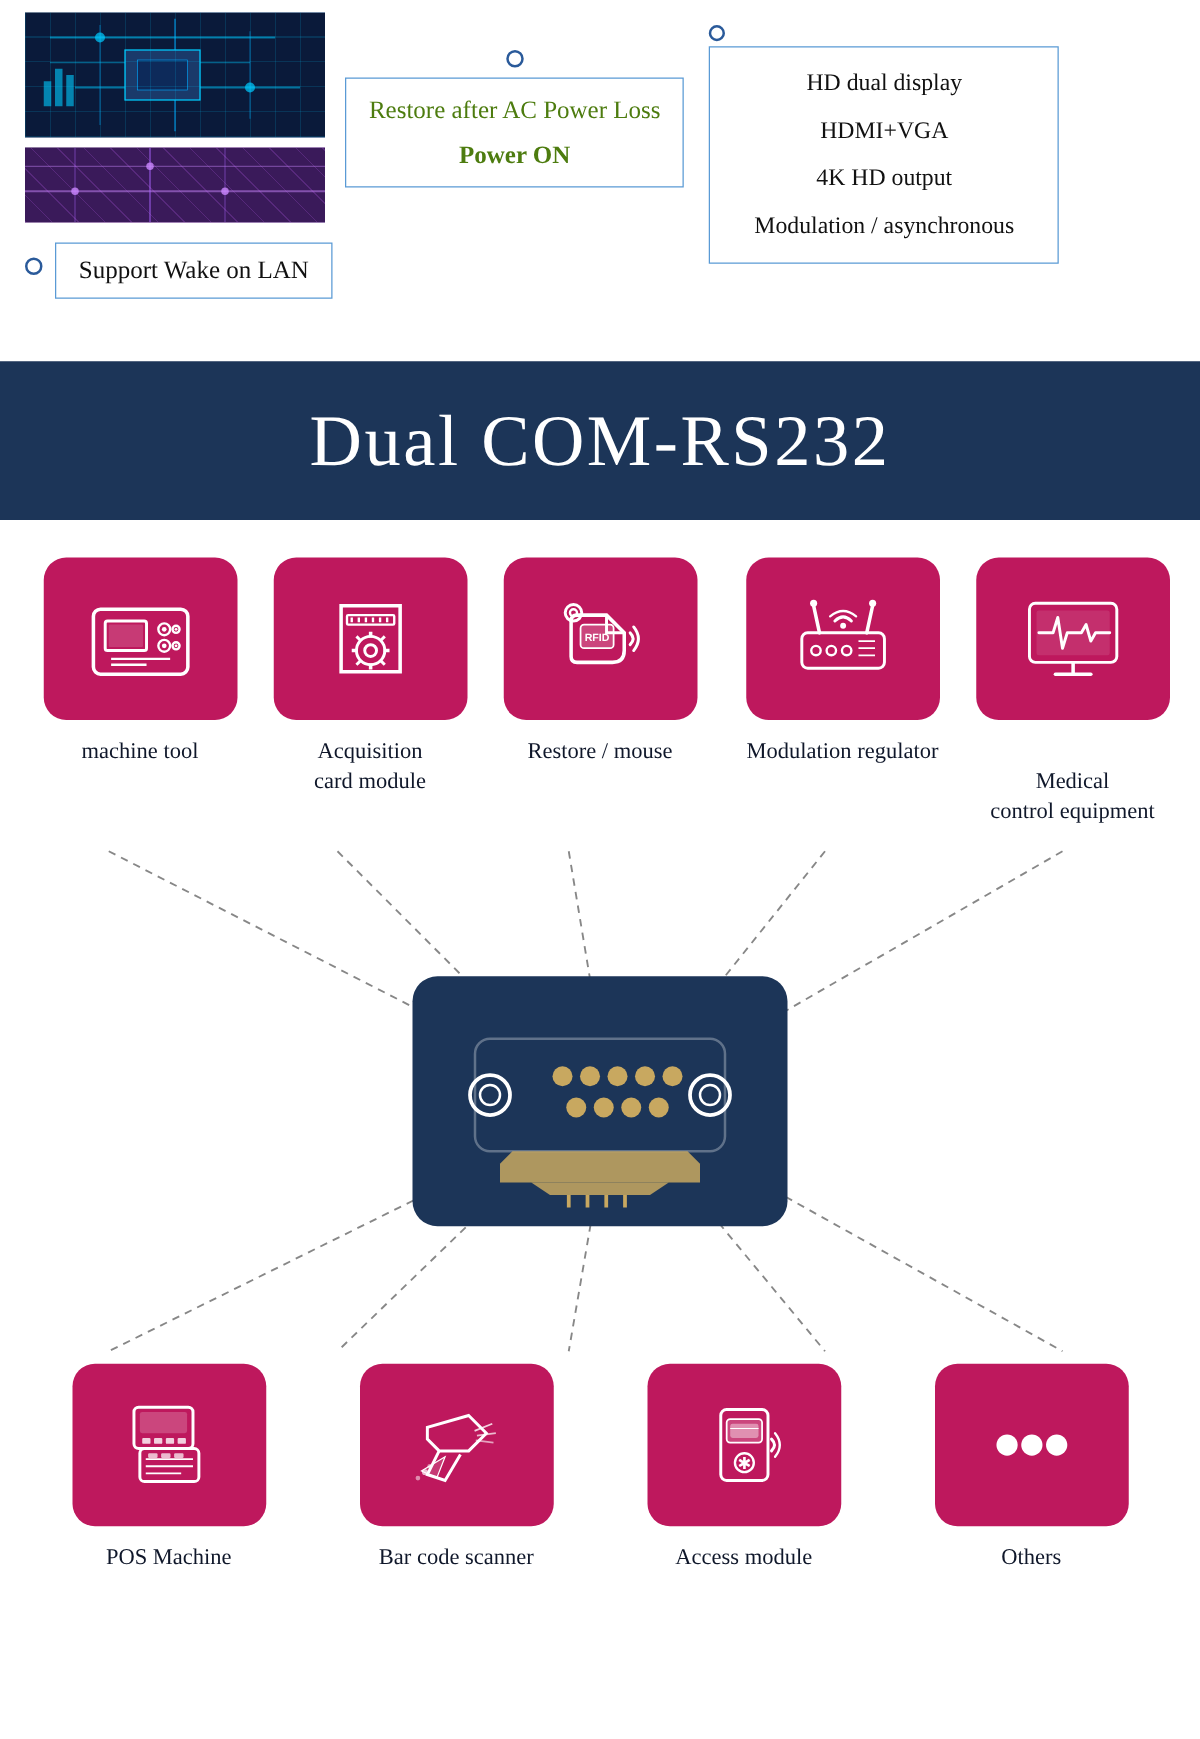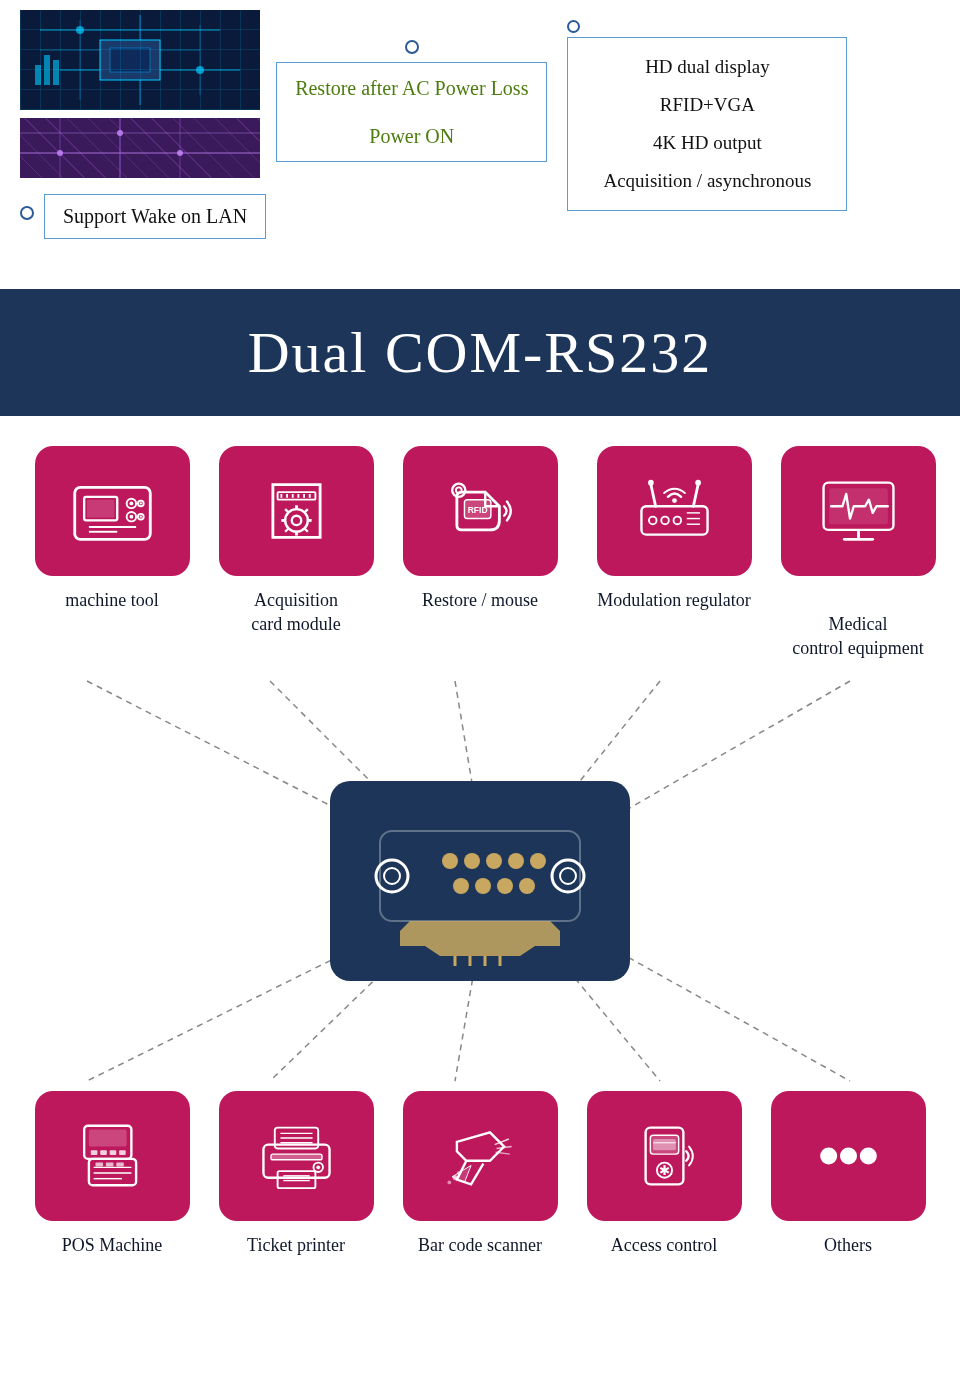--- a/index.html
+++ b/index.html
@@ -251,31 +251,31 @@
       <div class="wake-on-lan-box">
         <span>Support Wake on LAN</span>
       </div>
     </div>
   </div>
 
   <div class="top-middle">
     <span class="dot-blue"></span>
     <div class="restore-power-box">
       <div>Restore after AC Power Loss</div>
-      <div style="margin-top:18px;">Power ON</div>
+      <div style="margin-top:6px;font-weight:bold;">Power ON</div>
     </div>
   </div>
 
   <div class="top-right">
     <span class="connector-dot"></span>
     <div class="top-right-box">
       <div>HD dual display</div>
-      <div>RFID+VGA</div>
+      <div>HDMI+VGA</div>
       <div>4K HD output</div>
-      <div>Acquisition / asynchronous</div>
+      <div>Modulation / asynchronous</div>
     </div>
   </div>
 </div>
 
 <div class="banner">
   <span class="banner-title">Dual COM-RS232</span>
 </div>
 
 <div class="icons-row">
 
@@ -473,43 +473,20 @@
         <line x1="25" y1="64" x2="55" y2="64" stroke="white" stroke-width="1.5"></line>
 
         <rect x="27" y="47" width="8" height="4" rx="1" fill="white" opacity="0.7"></rect>
         <rect x="38" y="47" width="8" height="4" rx="1" fill="white" opacity="0.7"></rect>
         <rect x="49" y="47" width="8" height="4" rx="1" fill="white" opacity="0.7"></rect>
       </svg>
     </div>
     <span class="icon-label">POS Machine</span>
   </div>
 
-  <div class="icon-item">
-    <div class="icon-box">
-      <svg class="icon-svg" viewBox="0 0 90 80">
-
-        <rect x="10" y="28" width="70" height="35" rx="5" fill="none" stroke="white" stroke-width="2.5"></rect>
-
-        <rect x="22" y="10" width="46" height="22" rx="3" fill="none" stroke="white" stroke-width="2"></rect>
-        <line x1="28" y1="16" x2="62" y2="16" stroke="white" stroke-width="1.5"></line>
-        <line x1="28" y1="21" x2="62" y2="21" stroke="white" stroke-width="1.5"></line>
-        <line x1="28" y1="26" x2="62" y2="26" stroke="white" stroke-width="1.5"></line>
-
-        <rect x="18" y="38" width="54" height="6" rx="2" fill="rgba(255,255,255,0.3)" stroke="white" stroke-width="1.5"></rect>
-
-        <rect x="25" y="56" width="40" height="18" rx="2" fill="none" stroke="white" stroke-width="2"></rect>
-        <line x1="31" y1="61" x2="59" y2="61" stroke="white" stroke-width="1.5"></line>
-        <line x1="31" y1="66" x2="59" y2="66" stroke="white" stroke-width="1.5"></line>
-
-        <circle cx="68" cy="52" r="5" fill="none" stroke="white" stroke-width="2"></circle>
-        <circle cx="68" cy="52" r="2" fill="white"></circle>
-      </svg>
-    </div>
-    <span class="icon-label">Ticket printer</span>
-  </div>
 
   <div class="icon-item">
     <div class="icon-box">
       <svg class="icon-svg" viewBox="0 0 90 80">
 
         <path d="M55 15 L70 30 L55 45 L30 45 L20 35 L20 25 Z" fill="none" stroke="white" stroke-width="2.5"></path>
 
         <path d="M30 45 L20 65 L35 70 L48 48" fill="none" stroke="white" stroke-width="2.5"></path>
 
         <line x1="60" y1="28" x2="75" y2="22" stroke="white" stroke-width="1.5" opacity="0.8"></line>
@@ -537,21 +514,21 @@
         <rect x="33" y="22" width="24" height="12" rx="2" fill="rgba(255,255,255,0.4)"></rect>
         <line x1="33" y1="26" x2="57" y2="26" stroke="white" stroke-width="1"></line>
 
         <path d="M68 35 Q73 40 68 45" fill="none" stroke="white" stroke-width="2.5" stroke-linecap="round"></path>
         <path d="M71 30 Q79 40 71 50" fill="none" stroke="white" stroke-width="2" stroke-linecap="round"></path>
 
         <circle cx="45" cy="55" r="8" fill="none" stroke="white" stroke-width="2"></circle>
         <text x="45" y="60" text-anchor="middle" fill="white" font-size="14" font-family="Arial">✱</text>
       </svg>
     </div>
-    <span class="icon-label">Access control</span>
+    <span class="icon-label">Access module</span>
   </div>
 
   <div class="icon-item">
     <div class="icon-box">
       <svg class="icon-svg" viewBox="0 0 90 80">
 
         <circle cx="24" cy="40" r="9" fill="white"></circle>
         <circle cx="45" cy="40" r="9" fill="white"></circle>
         <circle cx="66" cy="40" r="9" fill="white"></circle>
       </svg>

